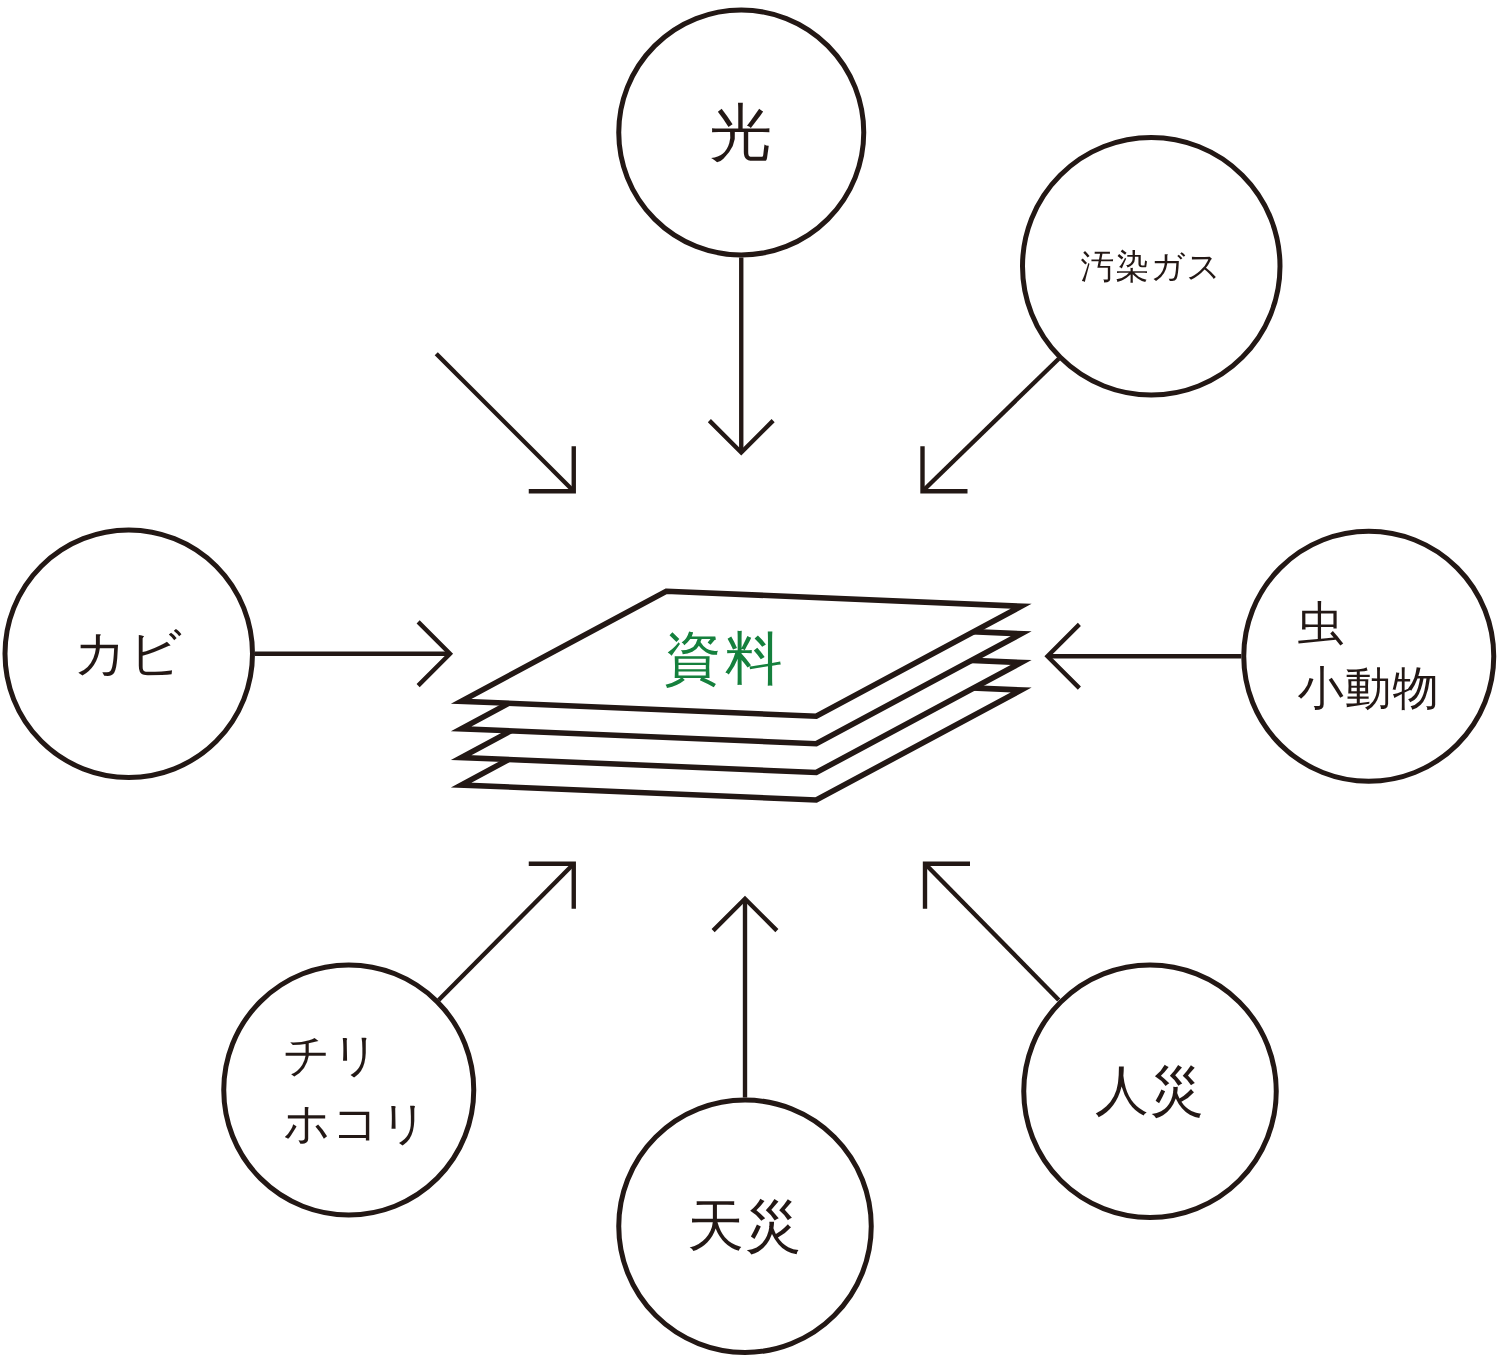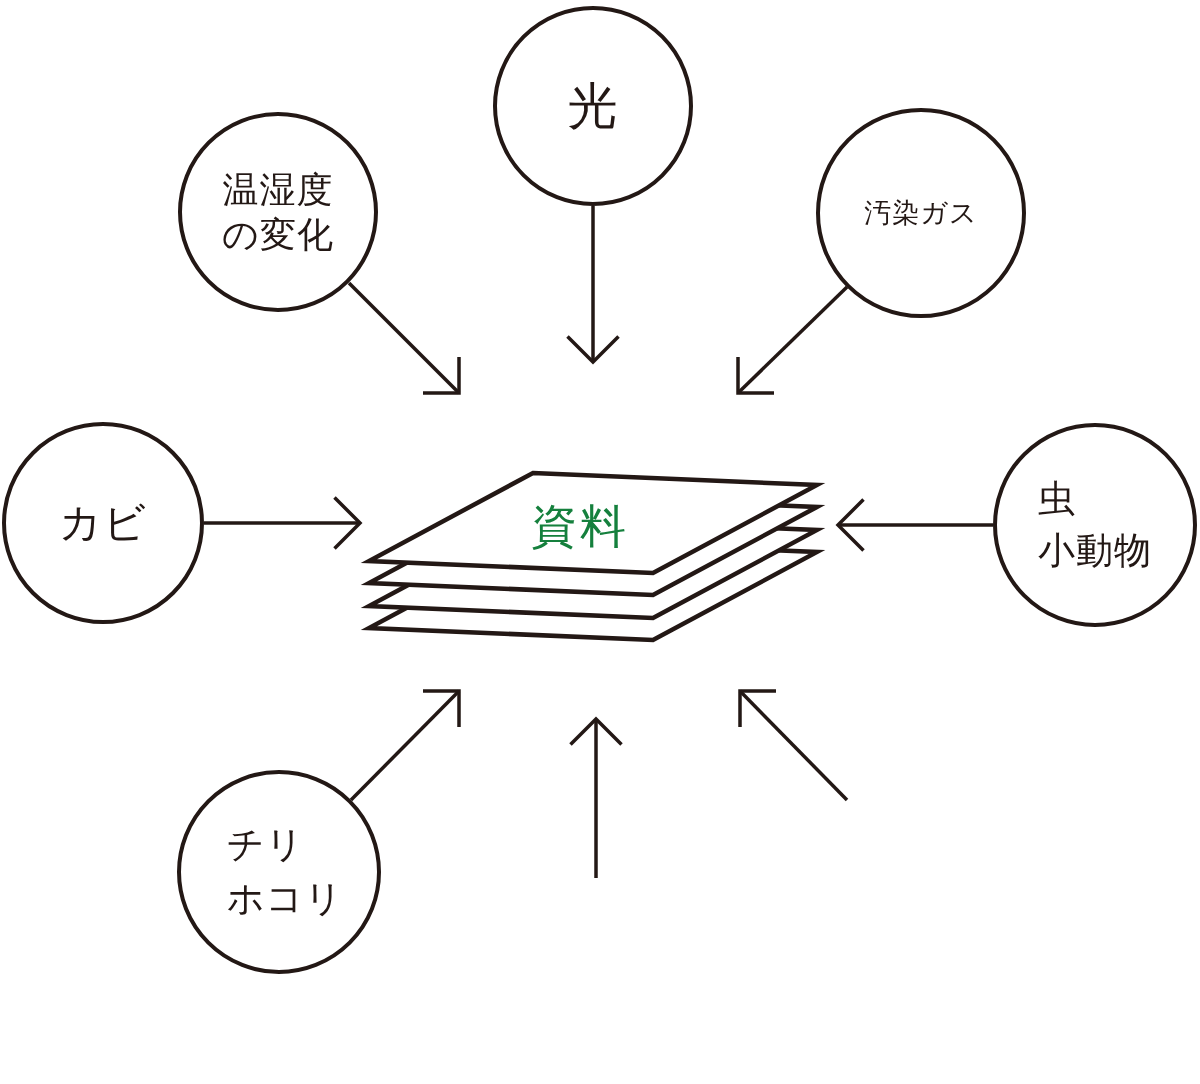--- a/index.html
+++ b/index.html
@@ -115,38 +115,40 @@
       <polygon points="533,473 817,485 653,573 369,561"></polygon>
     </g>
   </svg>
 
   <div class="center-label">資料</div>
 
   <div class="node node-light">
     <span class="label">光</span>
   </div>
 
-  <div class="node node-temp-humidity">
-    <span class="label">温湿度
-の変化</span>
-  </div>
 
   <div class="node node-pollutant-gas">
     <span class="label">汚染ガス</span>
   </div>
 
   <div class="node node-mold">
     <span class="label">カビ</span>
   </div>
 
   <div class="node node-insects">
     <span class="label">虫
 小動物</span>
   </div>
 
   <div class="node node-dust">
     <span class="label">チリ
 ホコリ</span>
   </div>
 
+  <div class="node node-natural-disaster">
+    <span class="label">天災</span>
+  </div>
 
+  <div class="node node-man-made">
+    <span class="label">人災</span>
+  </div>
 
 </div>
 
 </body></html>

